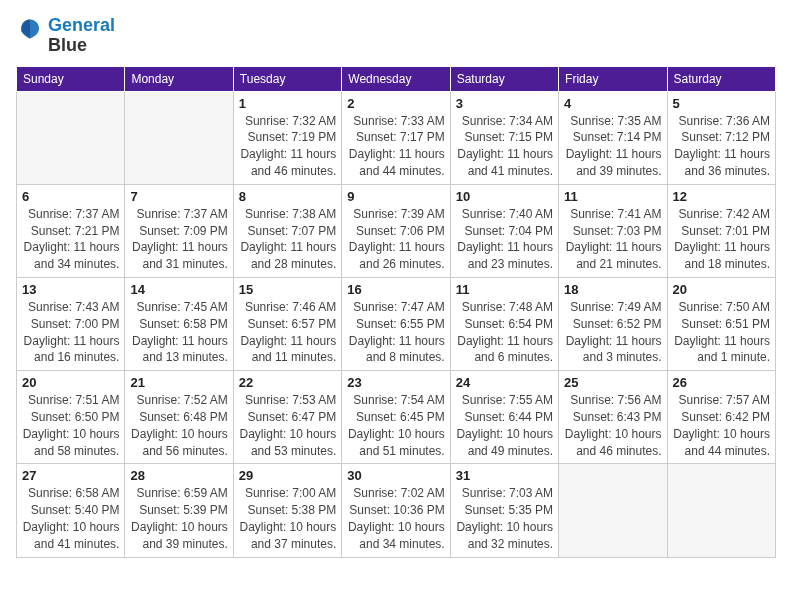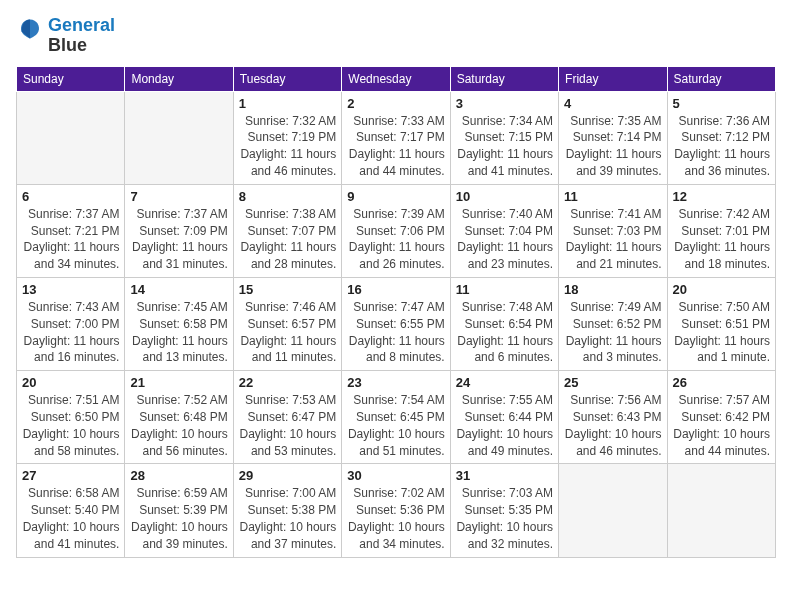--- a/index.html
+++ b/index.html
@@ -300,21 +300,21 @@
         </td>
         <td>
           <span class="day-num">29</span>
           <div class="day-detail">Sunrise: 7:00 AM
 Sunset: 5:38 PM
 Daylight: 10 hours and 37 minutes.</div>
         </td>
         <td>
           <span class="day-num">30</span>
           <div class="day-detail">Sunrise: 7:02 AM
-Sunset: 5:36 PM
+Sunset: 10:36 PM
 Daylight: 10 hours and 34 minutes.</div>
         </td>
         <td>
           <span class="day-num">31</span>
           <div class="day-detail">Sunrise: 7:03 AM
 Sunset: 5:35 PM
 Daylight: 10 hours and 32 minutes.</div>
         </td>
         <td class="empty"></td>
         <td class="empty"></td>

